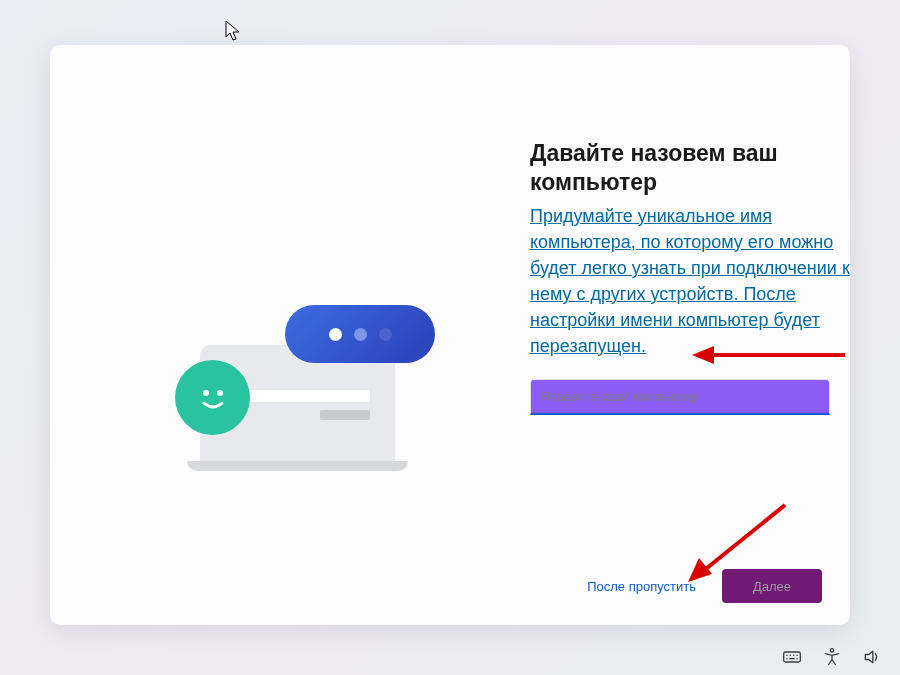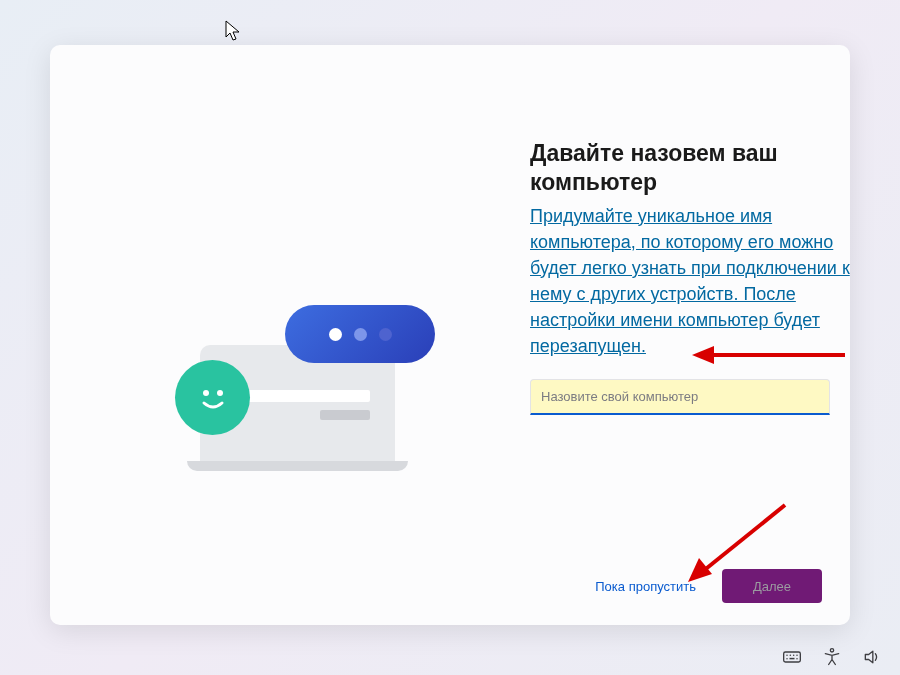--- a/index.html
+++ b/index.html
@@ -40,21 +40,21 @@
     position: absolute;
     left: 480px; top: 334px;
     width: 300px;
   }
   .input {
     width: 100%;
     height: 36px;
     padding: 8px 10px 8px 10px;
     font-size: 13px;
     color: #222;
-    background: #fef9c3;
+    background: #8b5cf6;
     border: 1px solid #e3e3e6;
     border-bottom: 2px solid #0a5bcf;
     border-radius: 4px 4px 0 0;
     outline: none;
   }
   .input::placeholder { color: #7c7c82; }
   
   .actions {
     position: absolute;
     right: 28px; bottom: 22px;
@@ -157,21 +157,21 @@
   <div class="rc">
     <h1 class="title">Давайте назовем ваш компьютер</h1>
     <p class="desc">Придумайте уникальное имя компьютера, по которому его можно будет легко узнать при подключении к нему с других устройств. После настройки имени компьютер будет перезапущен.</p>
   </div>
 
   <div class="input-wrap">
     <input class="input" type="text" placeholder="Назовите свой компьютер" style="">
   </div>
 
   <div class="actions">
-    <button class="skip">Пока пропустить</button>
+    <button class="skip">После пропустить</button>
     <button class="next" disabled="">Далее</button>
   </div>
 
   <div class="illus">
     <div class="laptop-body"></div>
     <div class="lbar1"></div>
     <div class="lbar2"></div>
     <div class="laptop-base"></div>
     <div class="bubble">
       <span class="dot a"></span>

